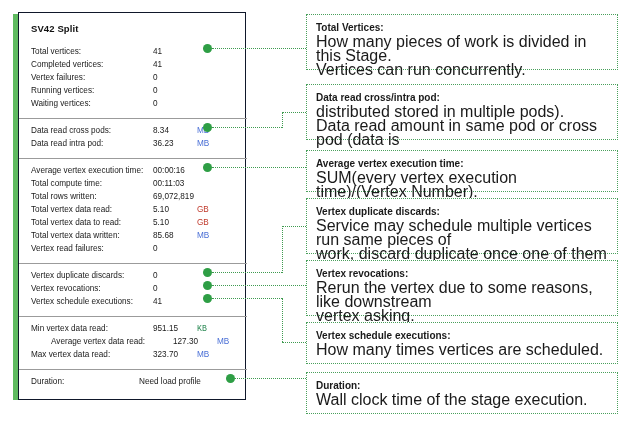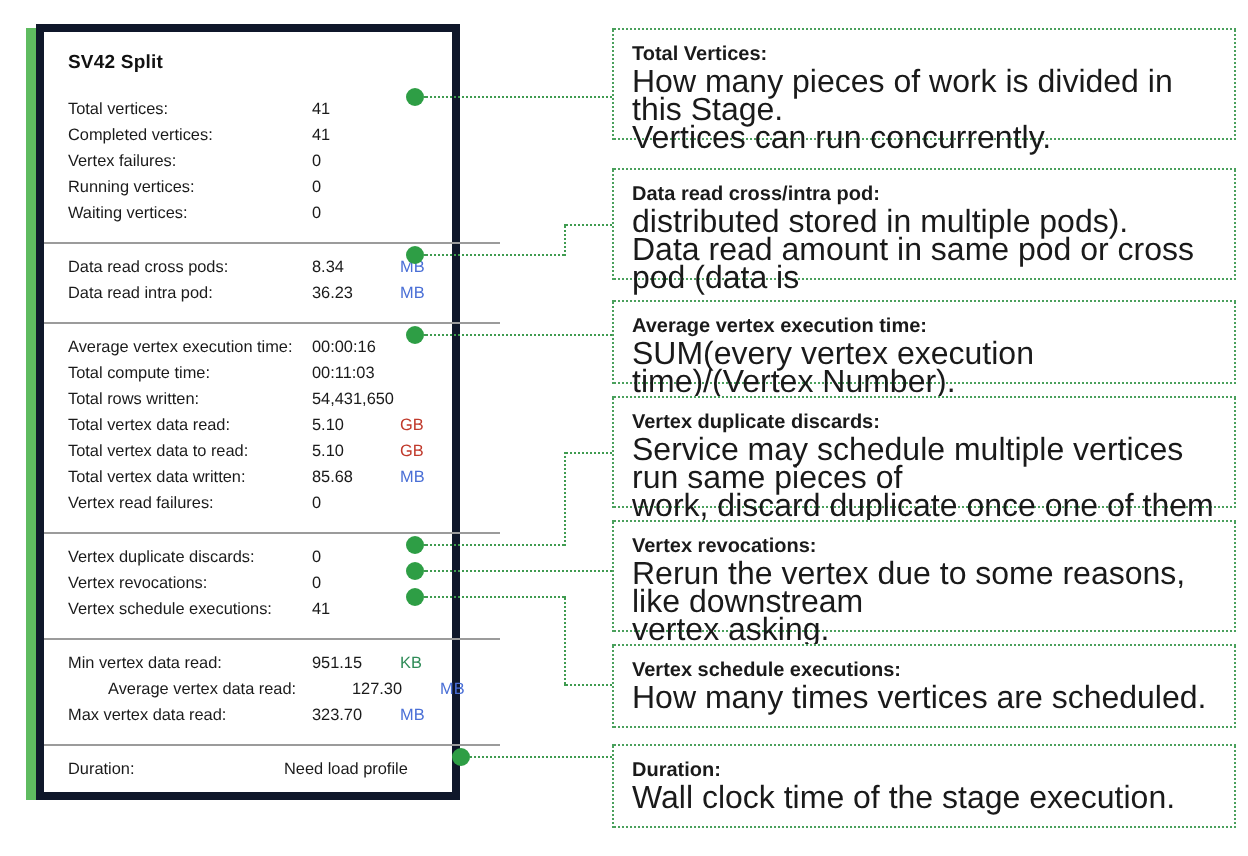--- a/index.html
+++ b/index.html
@@ -10,23 +10,23 @@
     color:#1a1a1a;
     overflow:hidden;
     position:relative;
   }
   .stage{position:absolute;left:0;top:0;width:624px;height:428px;}
 
   
   .panel{
     position:absolute;
     left:18px;top:12px;
-    width:212px;height:388px;
+    width:228px;height:388px;
     background:#ffffff;
-    border:4px solid #0f172a;
+    border:1px solid #0f172a;
     box-sizing:border-box;
   }
   .panel-accent{
     position:absolute;
     left:13px;top:14px;
     width:6px;height:386px;
     background:#5fbb60;
   }
   .panel-title{
     position:absolute;
@@ -55,21 +55,21 @@
   .row .val{
     position:absolute;left:122px;top:0;
     text-align:left;
   }
   .row .unit{
     position:absolute;left:166px;top:0;
     font-size:8.2px;
   }
   .unit.mb{color:#4a6fd6;}
   .unit.gb{color:#c0392b;}
-  .unit.kb{color:#2e8b57;}
+  .unit.kb{color:#2e8b57;font-family:Liberation Mono, monospace;}
 
   
   .row.duration .val{left:108px;}
 
   
   .dot{
     position:absolute;
     width:9px;height:9px;
     border-radius:50%;
     background:#2e9e45;
@@ -159,21 +159,21 @@
     <div class="row" style="top:153px;">
       <span class="lbl">Average vertex execution time:</span>
       <span class="val">00:00:16</span>
     </div>
     <div class="row" style="top:166px;">
       <span class="lbl">Total compute time:</span>
       <span class="val">00:11:03</span>
     </div>
     <div class="row" style="top:179px;">
       <span class="lbl">Total rows written:</span>
-      <span class="val">54,431,650</span>
+      <span class="val">69,072,819</span>
     </div>
     <div class="row" style="top:192px;">
       <span class="lbl">Total vertex data read:</span>
       <span class="val">5.10</span>
       <span class="unit gb">GB</span>
     </div>
     <div class="row" style="top:205px;">
       <span class="lbl">Total vertex data to read:</span>
       <span class="val">5.10</span>
       <span class="unit gb">GB</span>

